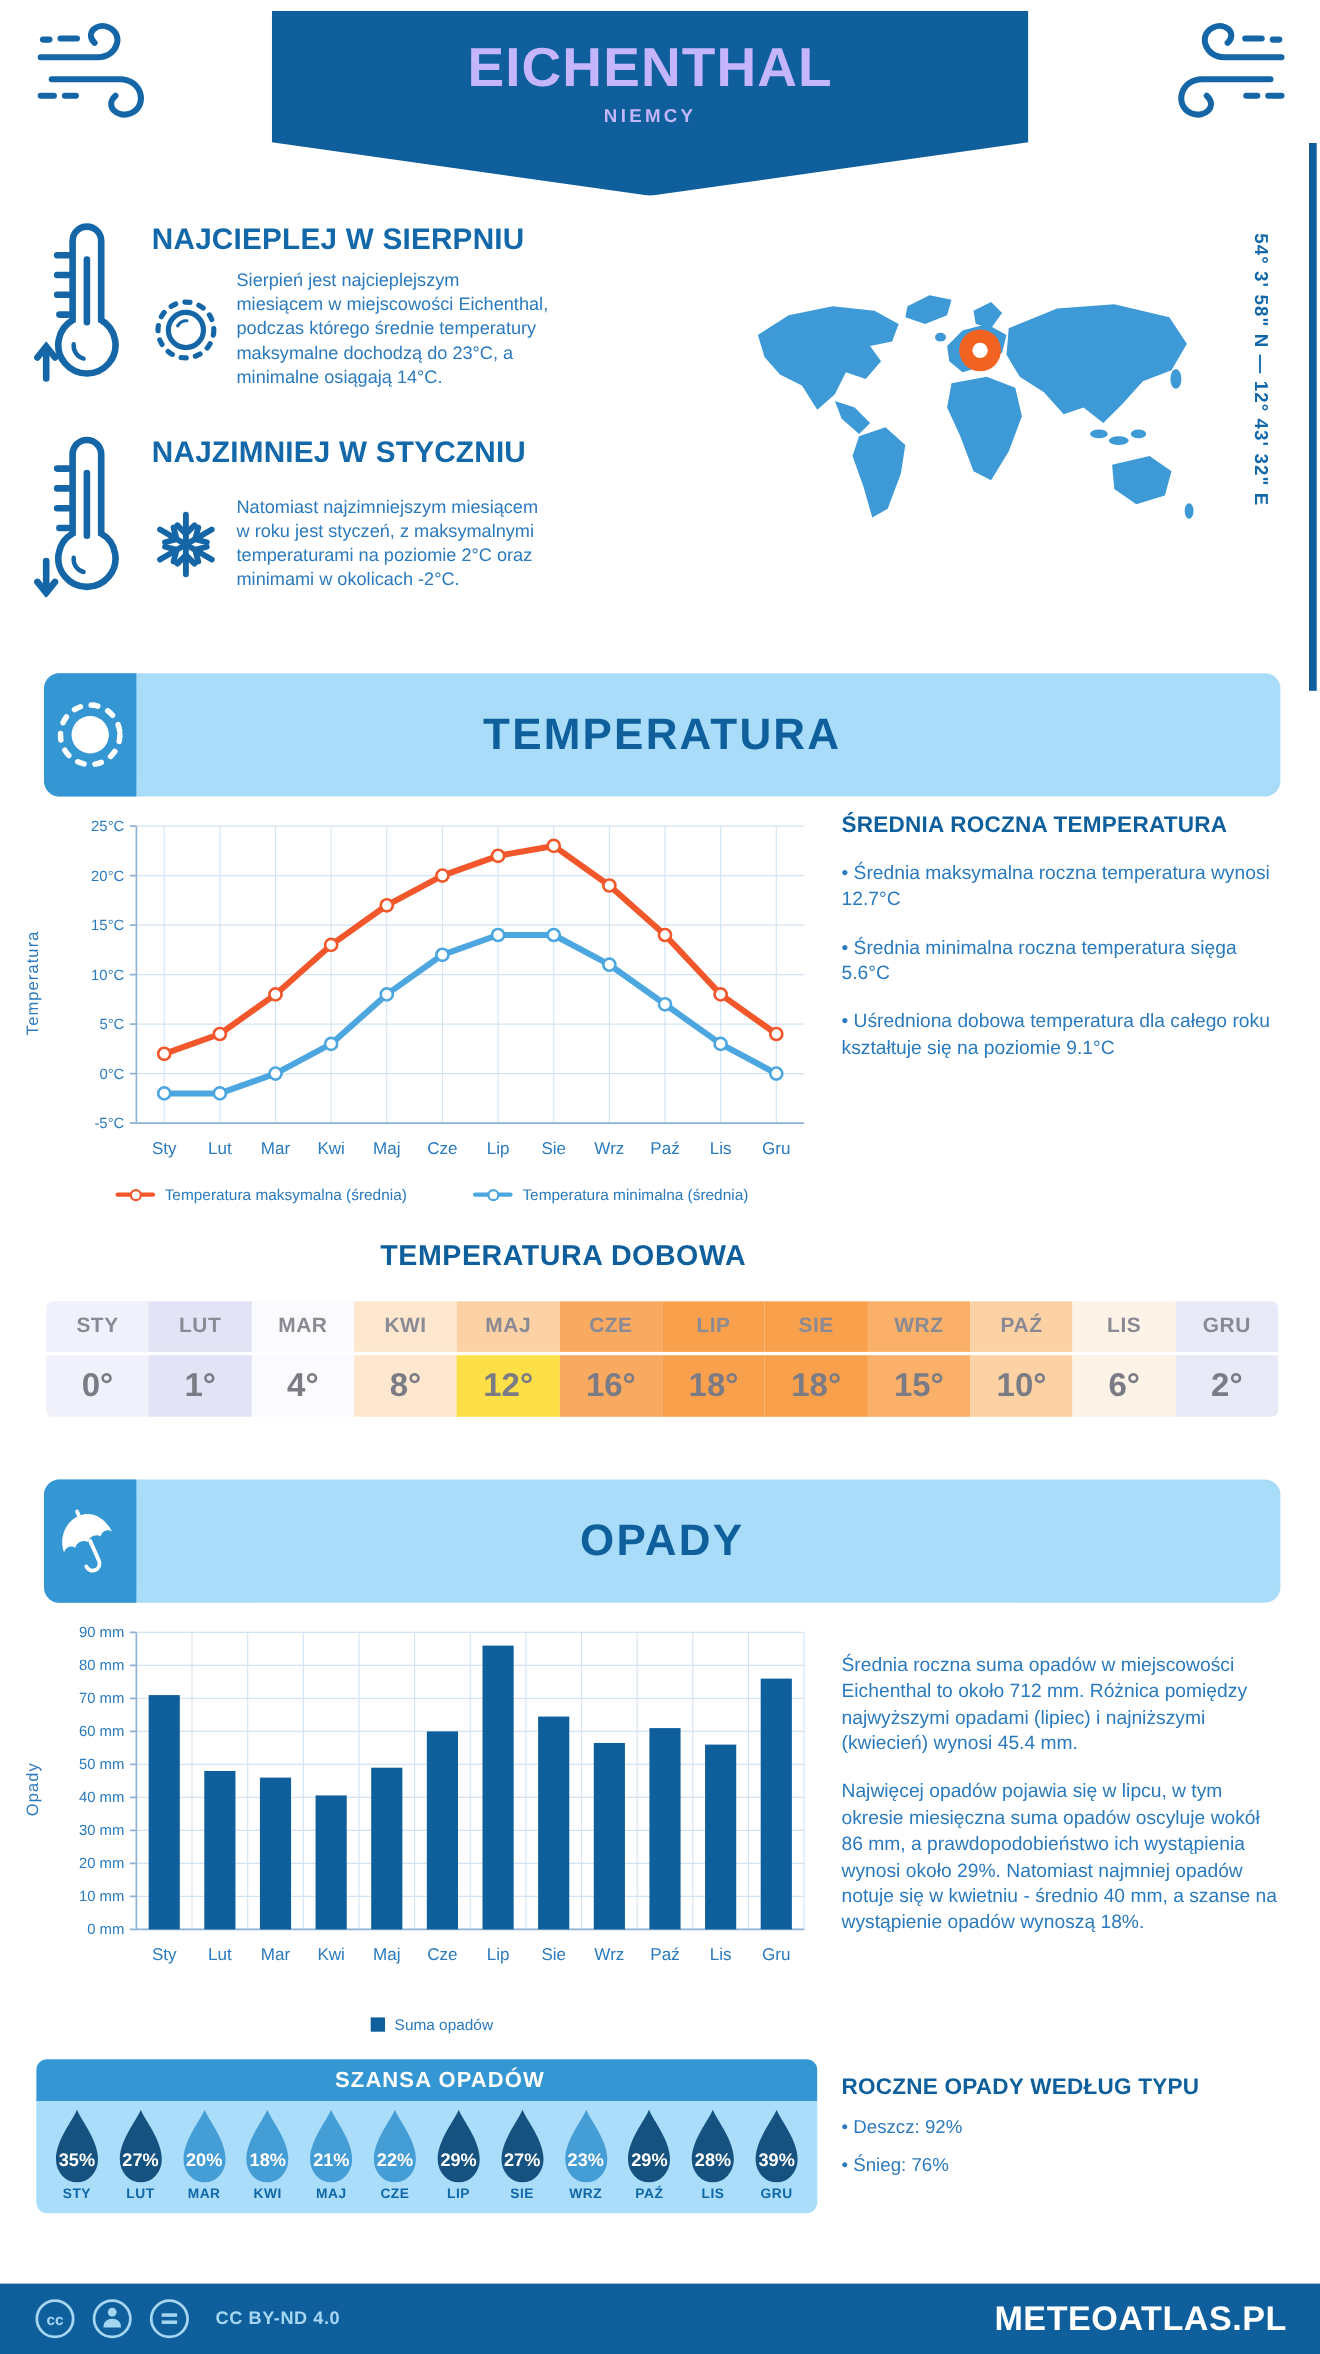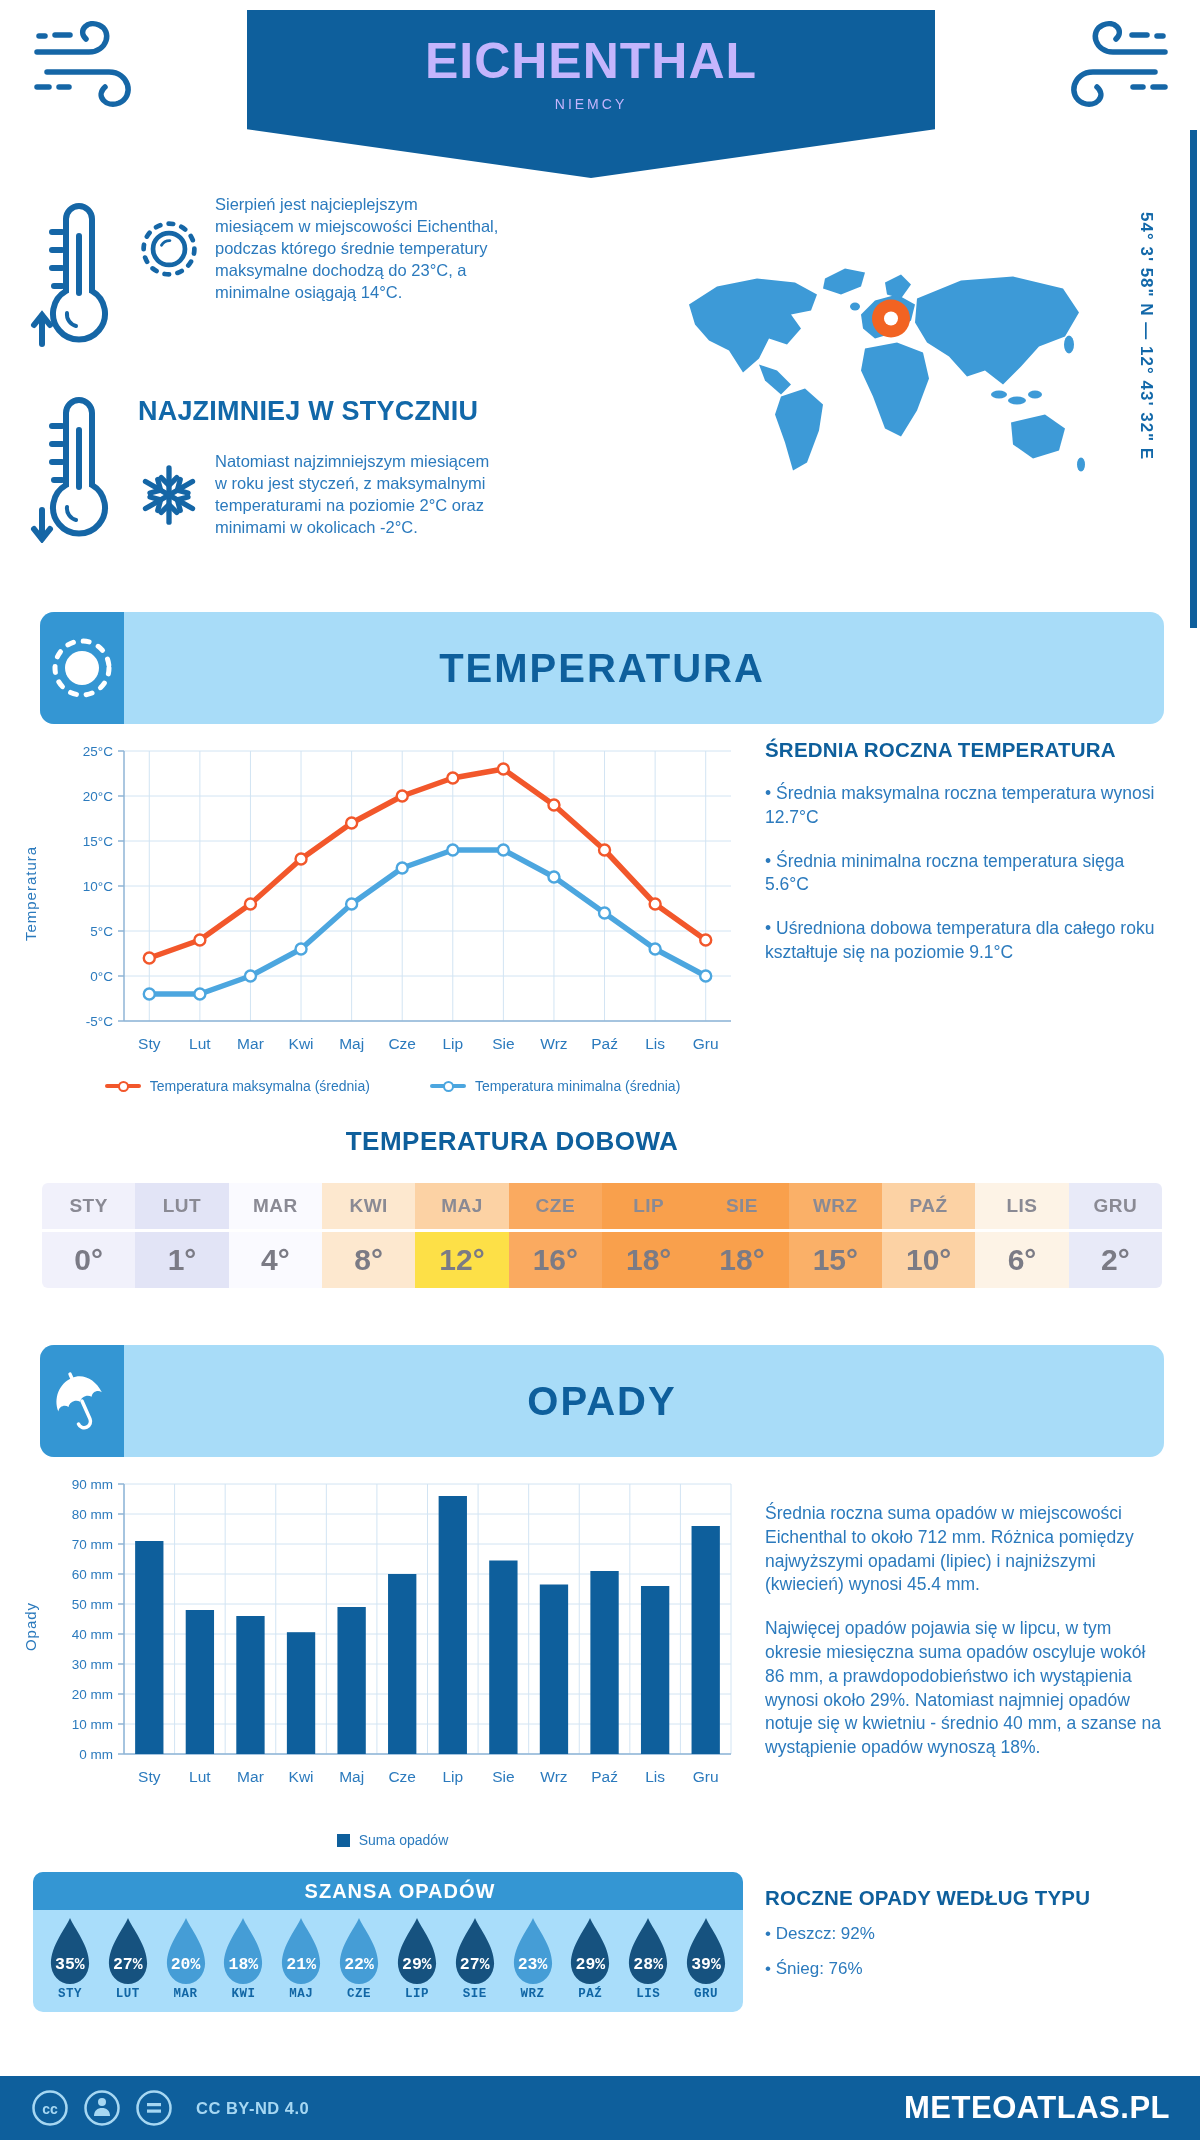--- a/index.html
+++ b/index.html
@@ -2,21 +2,21 @@
 <html><head>
 <meta charset="utf-8">
 <style>
   html,body{margin:0;padding:0;background:#fff;}
   .page{position:relative;width:1200px;height:2140px;background:#fff;overflow:hidden;
         font-family:"Liberation Sans",sans-serif;}
   
   .ribbon{position:absolute;left:247px;top:10px;width:688px;height:168px;background:#0e5f9c;
           clip-path:polygon(0 0,100% 0,100% 71%,50% 100%,0 71%);text-align:center;color:#c4b5fd;}
   .ribbon h1{margin:22px 0 0;font-size:50px;letter-spacing:1px;}
-  .ribbon .sub{margin-top:6px;font-size:14px;font-weight:normal;letter-spacing:3px;}
+  .ribbon .sub{margin-top:6px;font-size:17px;font-weight:bold;letter-spacing:3px;}
   .wind{position:absolute;width:112px;height:100px;}
   .wind.left{left:24px;top:16px;}
   .wind.right{left:1066px;top:16px;transform:scaleX(-1);}
   
   .hl{position:absolute;left:30px;width:460px;display:grid;grid-template-columns:102px 1fr;column-gap:6px;}
   .hl.warm{top:194px;} .hl.cold{top:388px;}
   .hl .thermo{grid-row:1/3;width:95px;height:155px;}
   .hl h2{margin:8px 0 12px;font-size:27px;color:#1268a9;letter-spacing:0.2px;}
   .hl .body{display:flex;align-items:center;gap:15px;}
   .hl .body svg{flex:0 0 auto;}
@@ -66,21 +66,21 @@
   .dhead{font-size:19px;font-weight:bold;color:#8a8a94;letter-spacing:0.5px;}
   .dval{font-size:30px;font-weight:bold;color:#7b7b85;}
   .dcell:nth-child(1){border-top-left-radius:6px;}  .dcell:nth-child(12){border-top-right-radius:6px;}
   .dcell:nth-child(13){border-bottom-left-radius:6px;} .dcell:nth-child(24){border-bottom-right-radius:6px;}
   
   .chance-box{position:absolute;left:33px;top:1872px;width:710px;height:140px;border-radius:10px;
               overflow:hidden;background:#a9ddfa;}
   .chance-head{height:38px;background:#3496d3;display:flex;align-items:center;justify-content:center;
                color:#fff;font-size:20px;font-weight:bold;letter-spacing:1px;padding-left:24px;}
   .drops-row{display:flex;padding:8px 8px 0;}
-  .drop-item{position:relative;flex:1;display:flex;flex-direction:column;align-items:center;font-family:Liberation Mono, monospace;}
+  .drop-item{position:relative;flex:1;display:flex;flex-direction:column;align-items:center;}
   .drop{width:42px;height:66px;display:block;}
   .pct{position:absolute;top:37px;left:0;width:100%;text-align:center;color:#fff;
        font-size:16.5px;font-weight:bold;}
   .dmonth{margin-top:3px;font-size:12.5px;font-weight:bold;color:#1166a5;letter-spacing:0.5px;}
   
   .footer{position:absolute;left:0;top:2076px;width:1200px;height:64px;background:#0e5f9c;
           display:flex;align-items:center;padding:0 30px;box-sizing:border-box;gap:12px;}
   .footer .lic{margin-left:10px;font-size:16.5px;font-weight:bold;color:#a6d7f2;letter-spacing:0.5px;}
   .footer .brand{margin-left:auto;font-size:31px;font-weight:bold;color:#fff;letter-spacing:0.5px;}
 </style>
@@ -121,20 +121,21 @@
         <path d="M49 42 V99"></path>
         <path d="M37 119 a12 12 0 0 0 9 13" stroke-width="4"></path>
         <path d="M22 38 H32"></path>
           <path d="M22 56 H32"></path>
           <path d="M22 74 H32"></path>
           <path d="M24 92 H32"></path>
         <path d="M12 150 V122"></path>
           <path d="M4 131 L12 121 L20 131"></path>
       </g>
     </svg>
+    <h2>NAJCIEPLEJ W SIERPNIU</h2>
     <div class="body">
       <svg width="62" height="62" viewBox="0 0 66 66">
         <circle cx="33" cy="33" r="17" fill="none" stroke="#1566a6" stroke-width="5"></circle>
         <circle cx="33" cy="33" r="27" fill="none" stroke="#1566a6" stroke-width="5" stroke-dasharray="5 9" stroke-linecap="round"></circle>
         <path d="M25 29 a10 10 0 0 1 9 -5" stroke="#1566a6" stroke-width="3" fill="none" stroke-linecap="round"></path>
       </svg>
       <p>Sierpień jest najcieplejszym miesiącem w miejscowości Eichenthal, podczas którego średnie temperatury maksymalne dochodzą do 23°C, a minimalne osiągają 14°C.</p>
     </div>
   </div>
 

